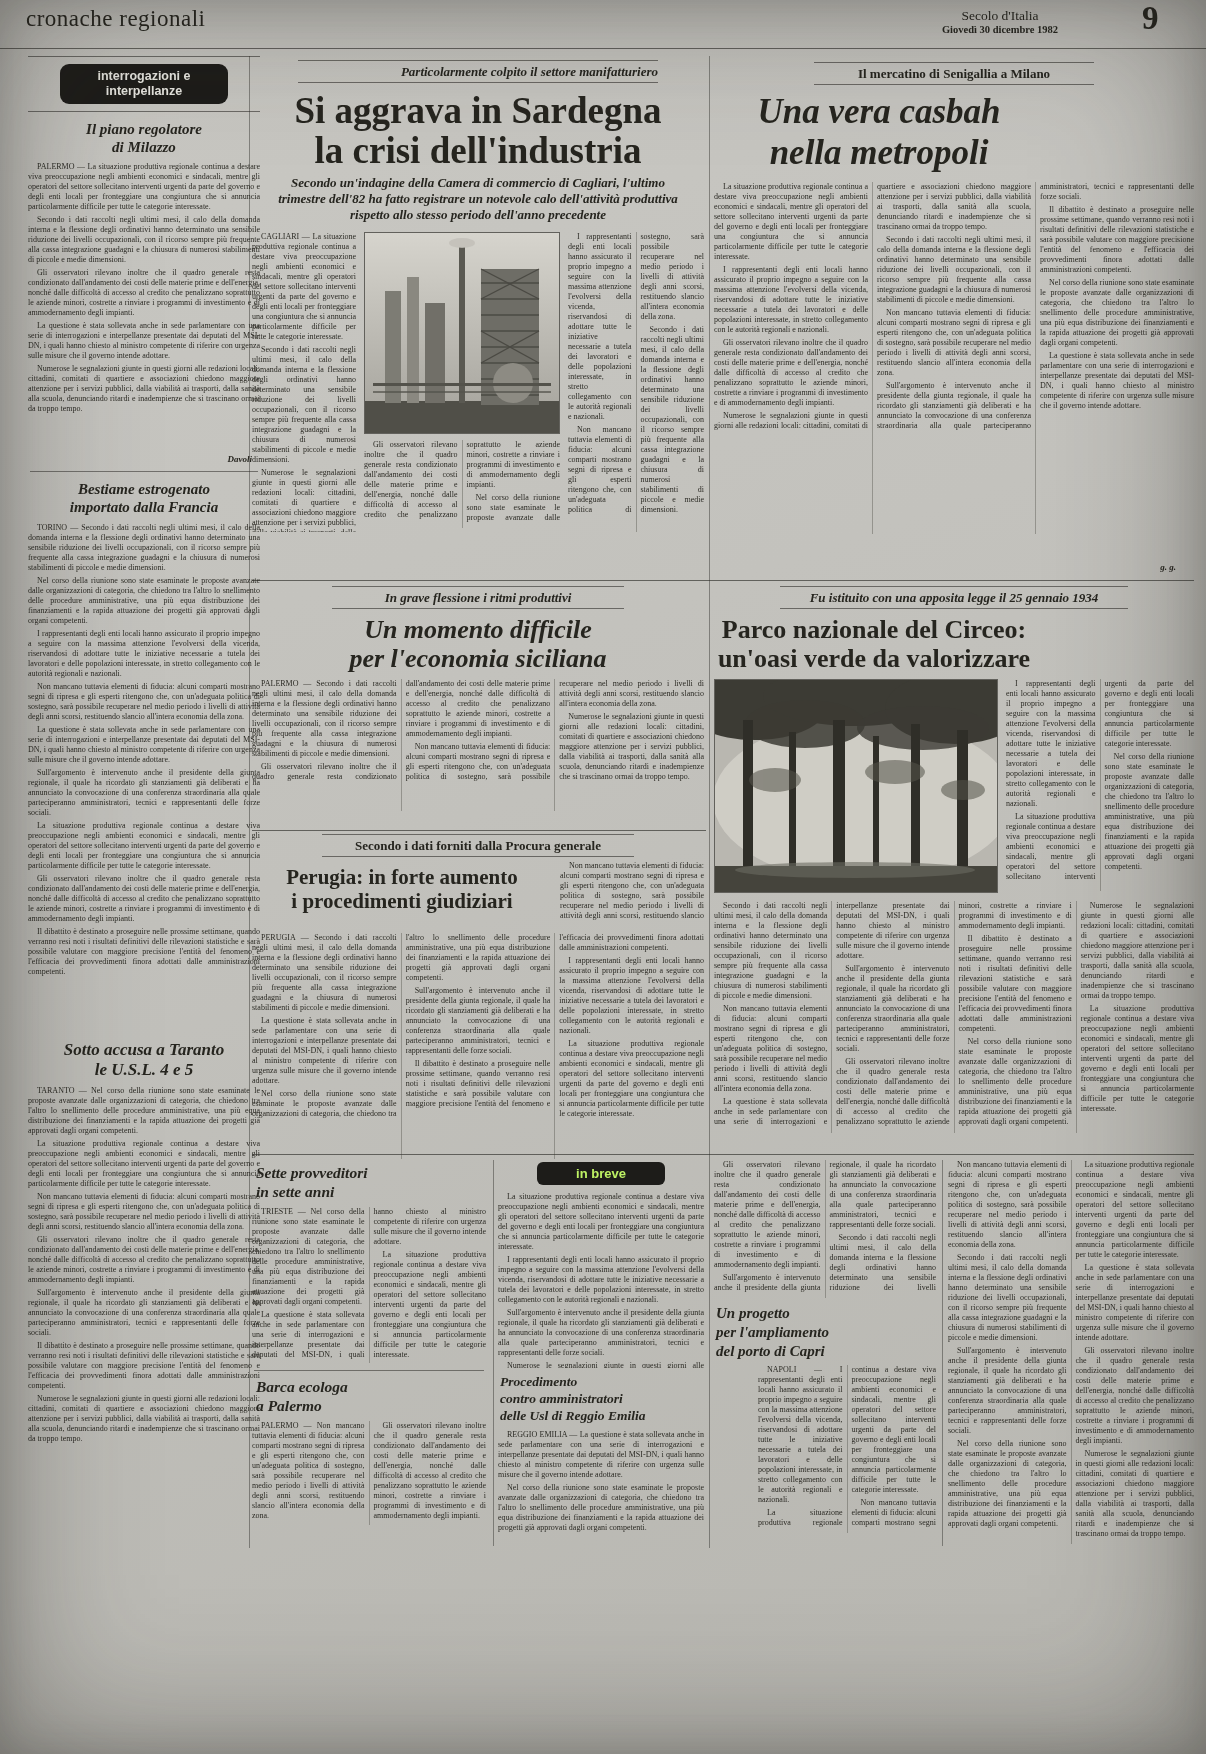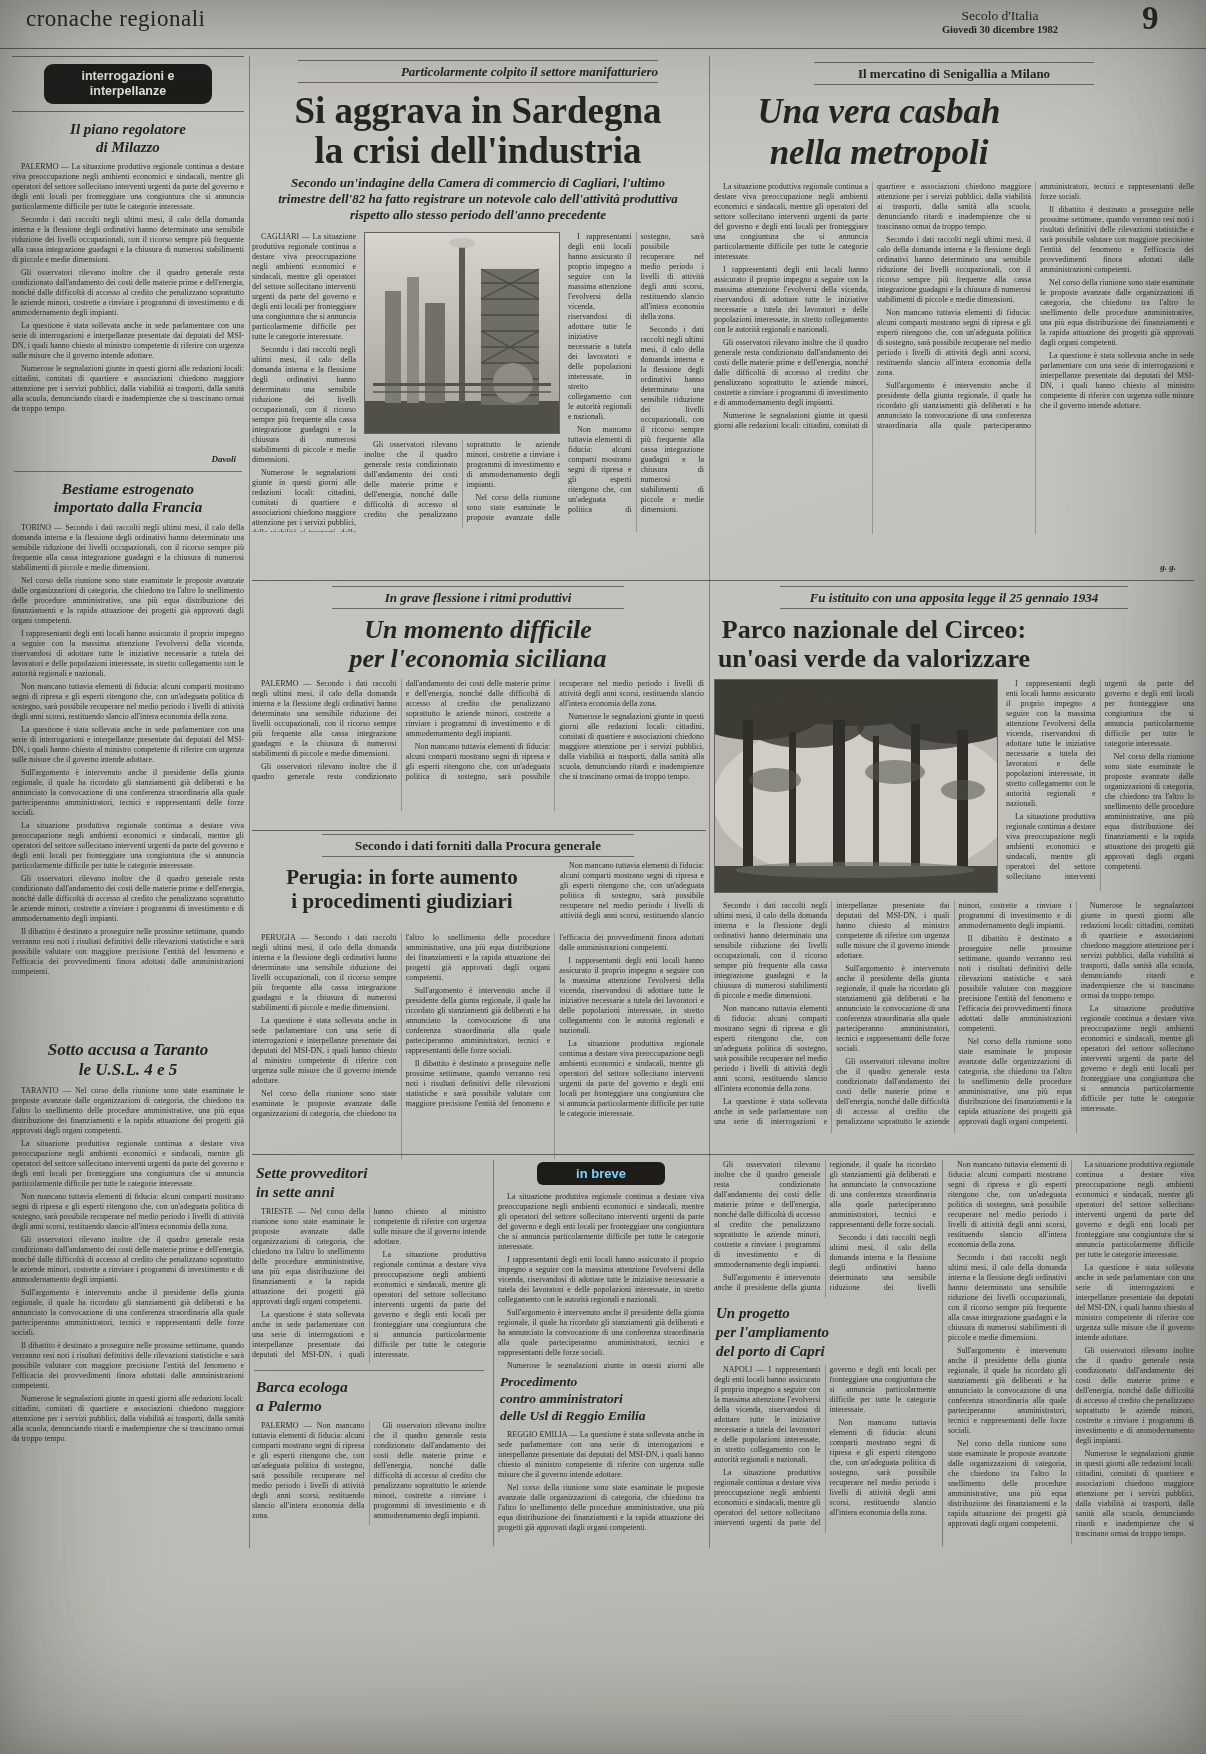--- a/index.html
+++ b/index.html
@@ -24,37 +24,37 @@
   .ital{font-style:italic;}
   .bd{font-size:8px;line-height:10px;text-align:justify;overflow:hidden;color:#2b2a24;}
   .bd p{margin:0 0 3px;text-indent:9px;}
   .dl{font-weight:normal;text-indent:0;}
   .c2{column-count:2;column-gap:9px;column-rule:1px solid rgba(60,59,53,.35);}
   .c3{column-count:3;column-gap:9px;column-rule:1px solid rgba(60,59,53,.35);}
   .c4{column-count:4;column-gap:9px;column-rule:1px solid rgba(60,59,53,.35);}
   .sig{text-align:right;font-weight:bold;font-style:italic;font-size:9px;margin:2px 8px 0 0;}
   .ldiv{height:1px;background:rgba(45,44,40,.55);margin:7px 2px;}
   
-  .col-left{position:absolute;left:12px;top:56px;width:232px;height:1492px;overflow:hidden;}
+  .col-left{position:absolute;left:28px;top:56px;width:232px;height:1492px;overflow:hidden;}
   .frame{border-top:1px solid rgba(45,44,40,.6);border-bottom:1px solid rgba(45,44,40,.6);padding:7px 0;}
   .blackbox{background:#1d1c19;color:#e9e8e2;font-weight:bold;text-align:center;
             border-radius:9px;padding:5px 8px;width:152px;margin:0 auto;font-size:12.5px;
             line-height:1.2;font-family:"Liberation Sans","DejaVu Sans",sans-serif;}
   .t-left{font-weight:bold;font-style:italic;text-align:center;font-size:15px;line-height:1.18;margin:9px 0 6px;}
   .t-taranto{font-size:17px;}
   
   .h-sard{font-size:37px;font-weight:bold;text-align:center;line-height:1.08;margin:8px 0 4px;}
   .h-casbah{font-size:35px;font-weight:bold;font-style:italic;text-align:center;line-height:1.18;margin:6px 0 8px;padding-right:150px;}
   .h-sic{font-size:26px;font-weight:bold;font-style:italic;text-align:center;line-height:1.12;margin:6px 0;}
   .h-circ{font-size:26px;font-weight:bold;text-align:center;line-height:1.12;margin:6px 0;padding-right:160px;}
   .h-per{font-size:21px;font-weight:bold;text-align:center;line-height:1.15;margin:4px 0;}
   .deck{font-size:13px;font-weight:bold;font-style:italic;text-align:center;line-height:1.25;margin:2px 26px 8px;}
   .t-small{font-weight:bold;font-style:italic;font-size:15.5px;line-height:1.2;margin:4px 0 6px 4px;}
   .t-smaller{font-weight:bold;font-style:italic;font-size:13.5px;line-height:1.25;margin:6px 0 5px 2px;}
-  .inbreve-box{background:#1d1c19;color:#7dd3fc;font-weight:bold;text-align:center;
+  .inbreve-box{background:#1d1c19;color:#bef264;font-weight:bold;text-align:center;
                border-radius:6px;padding:4px 8px;width:112px;margin:2px auto 7px;font-size:13px;
                font-family:"Liberation Sans","DejaVu Sans",sans-serif;}
   .photo{background:#9d9b94;line-height:0;border:1px solid rgba(40,39,35,.5);}
   .sard-row{display:flex;gap:8px;margin-top:6px;}
   .flexrow{display:flex;gap:8px;}
 </style>
 </head>
 <body>
 
 <div class="page">
@@ -349,21 +349,21 @@
     <div class="bd c2" style="height:138px;">
       <p>Gli osservatori rilevano inoltre che il quadro generale resta condizionato dall'andamento dei costi delle materie prime e dell'energia, nonché dalle difficoltà di accesso al credito che penalizzano soprattutto le aziende minori, costrette a rinviare i programmi di investimento e di ammodernamento degli impianti.</p>
       <p>Sull'argomento è intervenuto anche il presidente della giunta regionale, il quale ha ricordato gli stanziamenti già deliberati e ha annunciato la convocazione di una conferenza straordinaria alla quale parteciperanno amministratori, tecnici e rappresentanti delle forze sociali.</p>
       <p>Secondo i dati raccolti negli ultimi mesi, il calo della domanda interna e la flessione degli ordinativi hanno determinato una sensibile riduzione dei livelli occupazionali, con il ricorso sempre più frequente alla cassa integrazione guadagni e la chiusura di numerosi stabilimenti di piccole e medie dimensioni.</p>
     </div>
     <h2 class="t-smaller" style="font-size:15px;">
       <span>Un progetto</span><br>
       <span>per l'ampliamento</span><br>
       <span>del porto di Capri</span>
     </h2>
-    <div class="bd c2" style="height:168px;">
+    <div class="bd c2" style="height:168px;margin-left:44px;">
       <p><span class="dl">NAPOLI —</span> <span>I rappresentanti degli enti locali hanno assicurato il proprio impegno a seguire con la massima attenzione l'evolversi della vicenda, riservandosi di adottare tutte le iniziative necessarie a tutela dei lavoratori e delle popolazioni interessate, in stretto collegamento con le autorità regionali e nazionali.</span></p>
       <p>La situazione produttiva regionale continua a destare viva preoccupazione negli ambienti economici e sindacali, mentre gli operatori del settore sollecitano interventi urgenti da parte del governo e degli enti locali per fronteggiare una congiuntura che si annuncia particolarmente difficile per tutte le categorie interessate.</p>
       <p>Non mancano tuttavia elementi di fiducia: alcuni comparti mostrano segni di ripresa e gli esperti ritengono che, con un'adeguata politica di sostegno, sarà possibile recuperare nel medio periodo i livelli di attività degli anni scorsi, restituendo slancio all'intera economia della zona.</p>
     </div>
   </section>
 
   <section class="art" style="left:948px;top:1160px;width:246px;height:386px;overflow:hidden;">
     <div class="bd c2" style="height:384px;">
       <p>Non mancano tuttavia elementi di fiducia: alcuni comparti mostrano segni di ripresa e gli esperti ritengono che, con un'adeguata politica di sostegno, sarà possibile recuperare nel medio periodo i livelli di attività degli anni scorsi, restituendo slancio all'intera economia della zona.</p>
       <p>Secondo i dati raccolti negli ultimi mesi, il calo della domanda interna e la flessione degli ordinativi hanno determinato una sensibile riduzione dei livelli occupazionali, con il ricorso sempre più frequente alla cassa integrazione guadagni e la chiusura di numerosi stabilimenti di piccole e medie dimensioni.</p>

